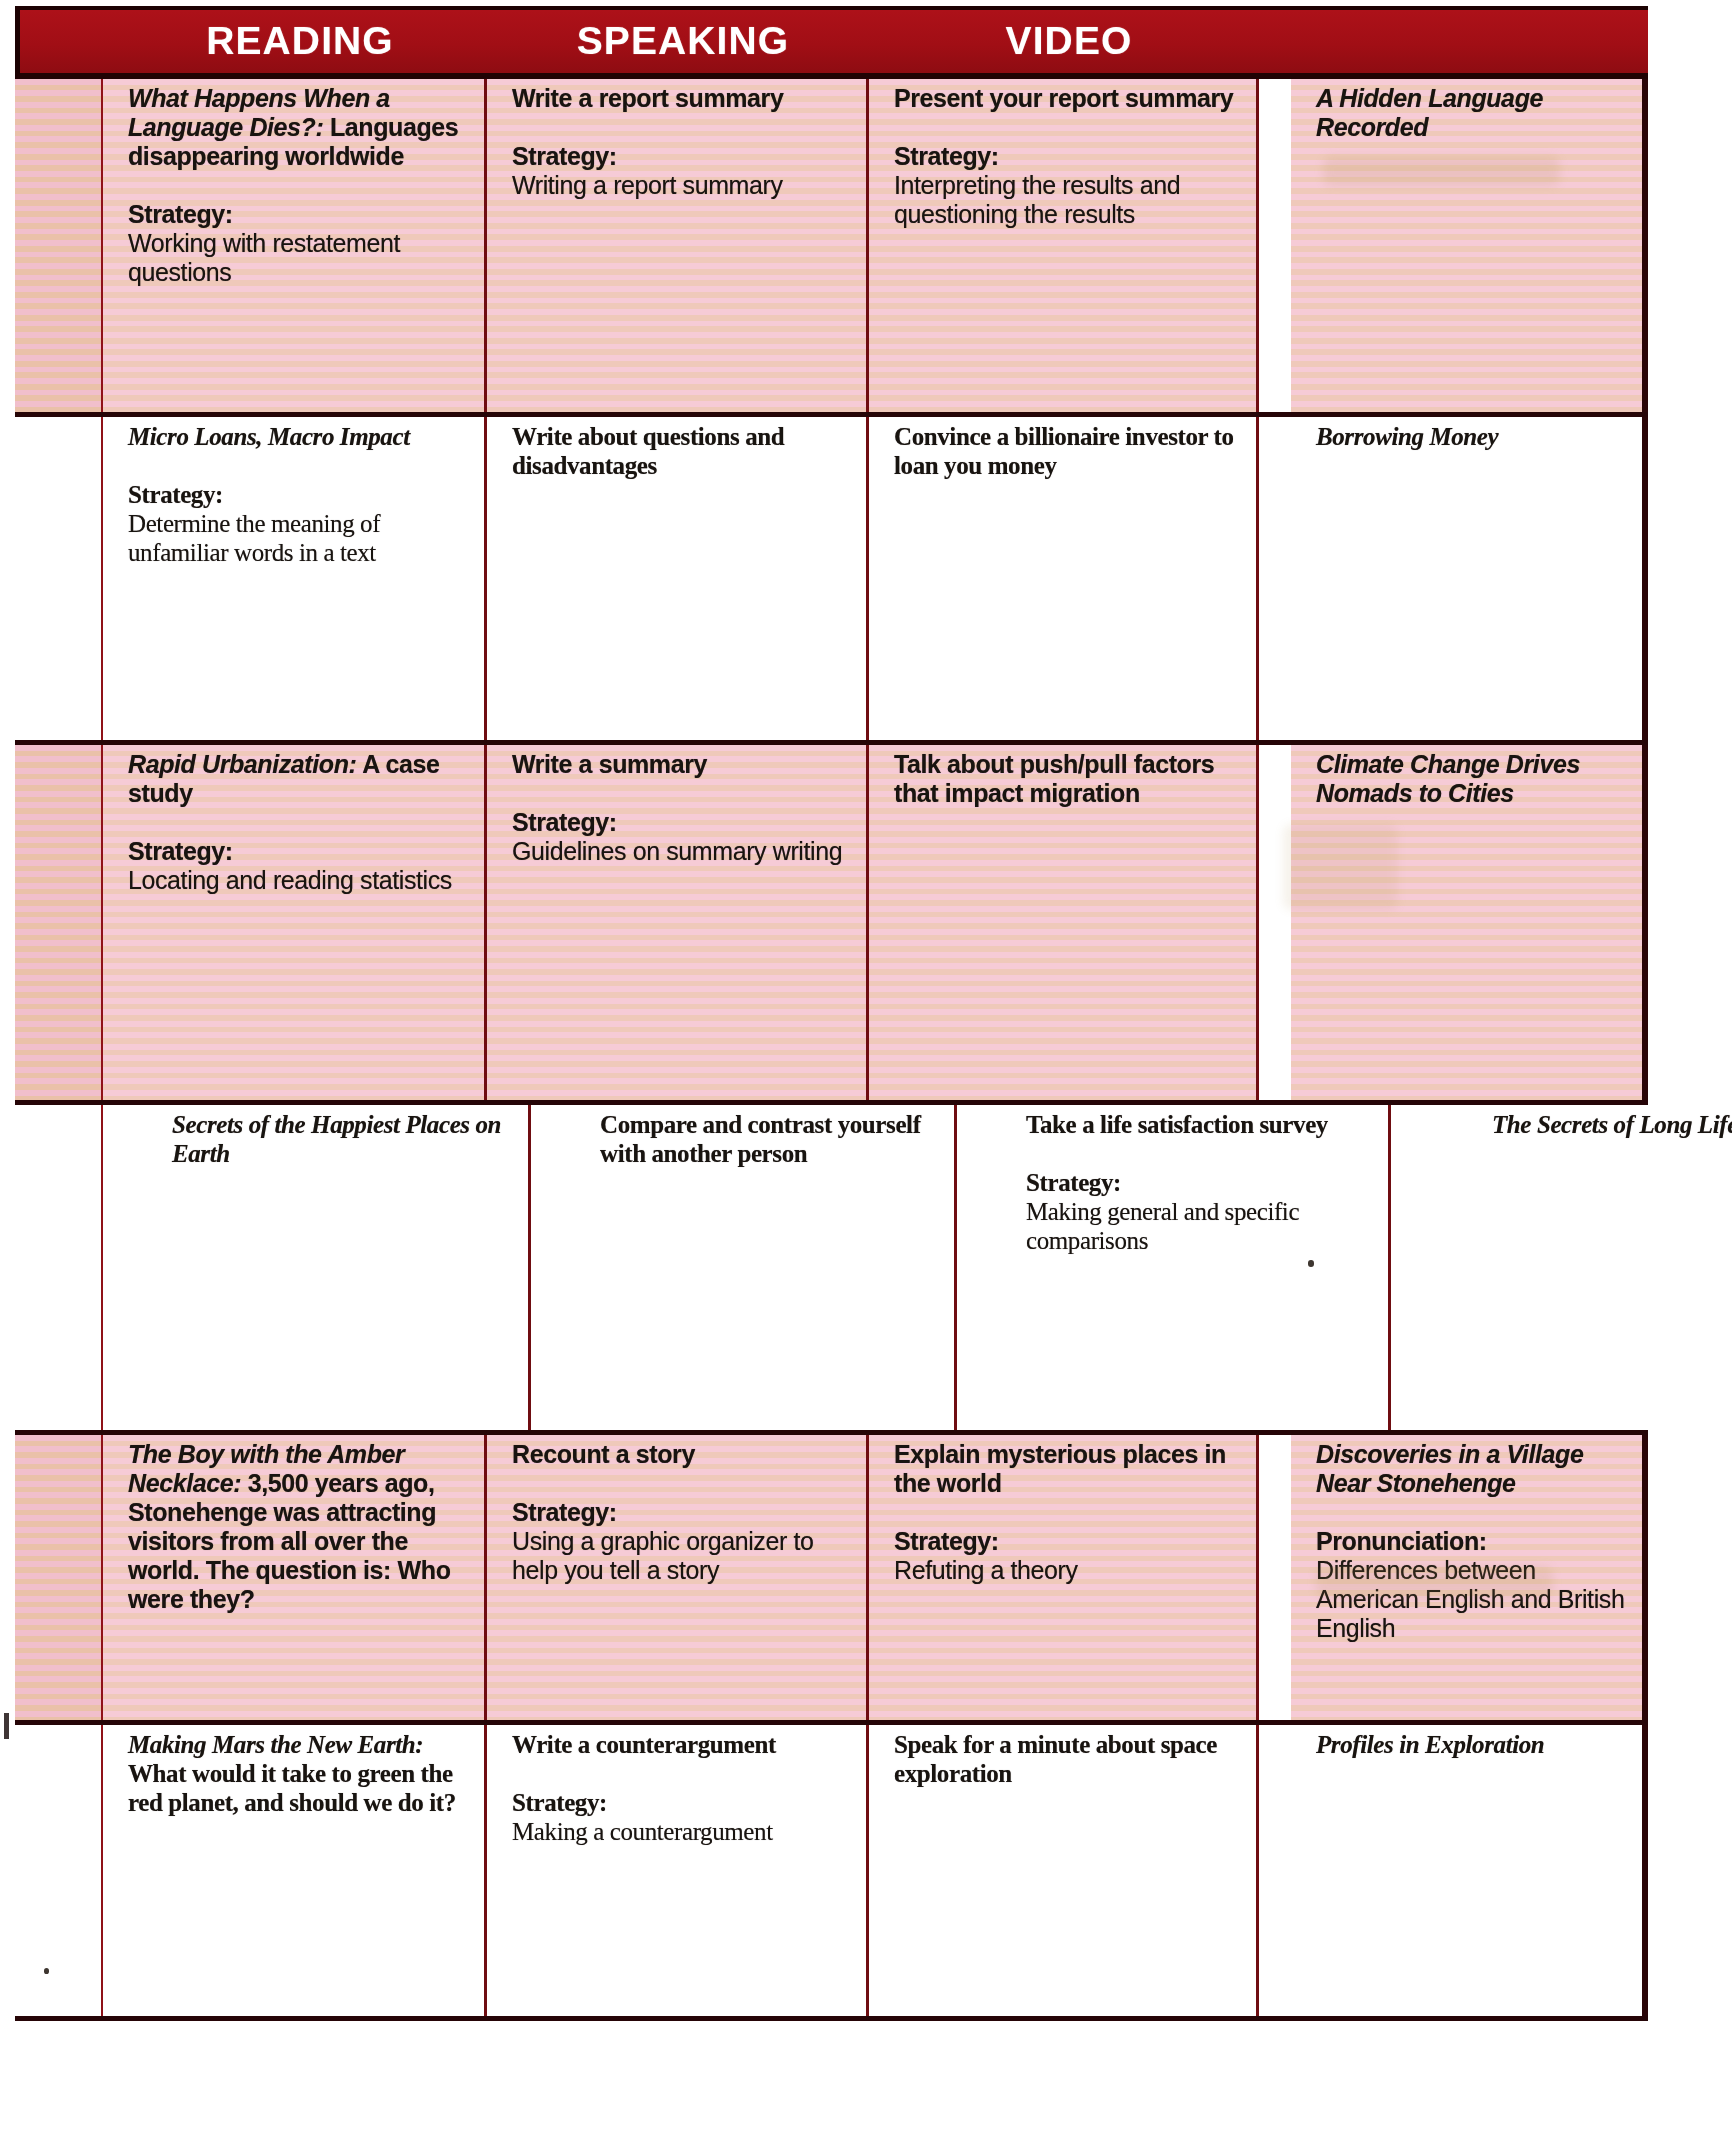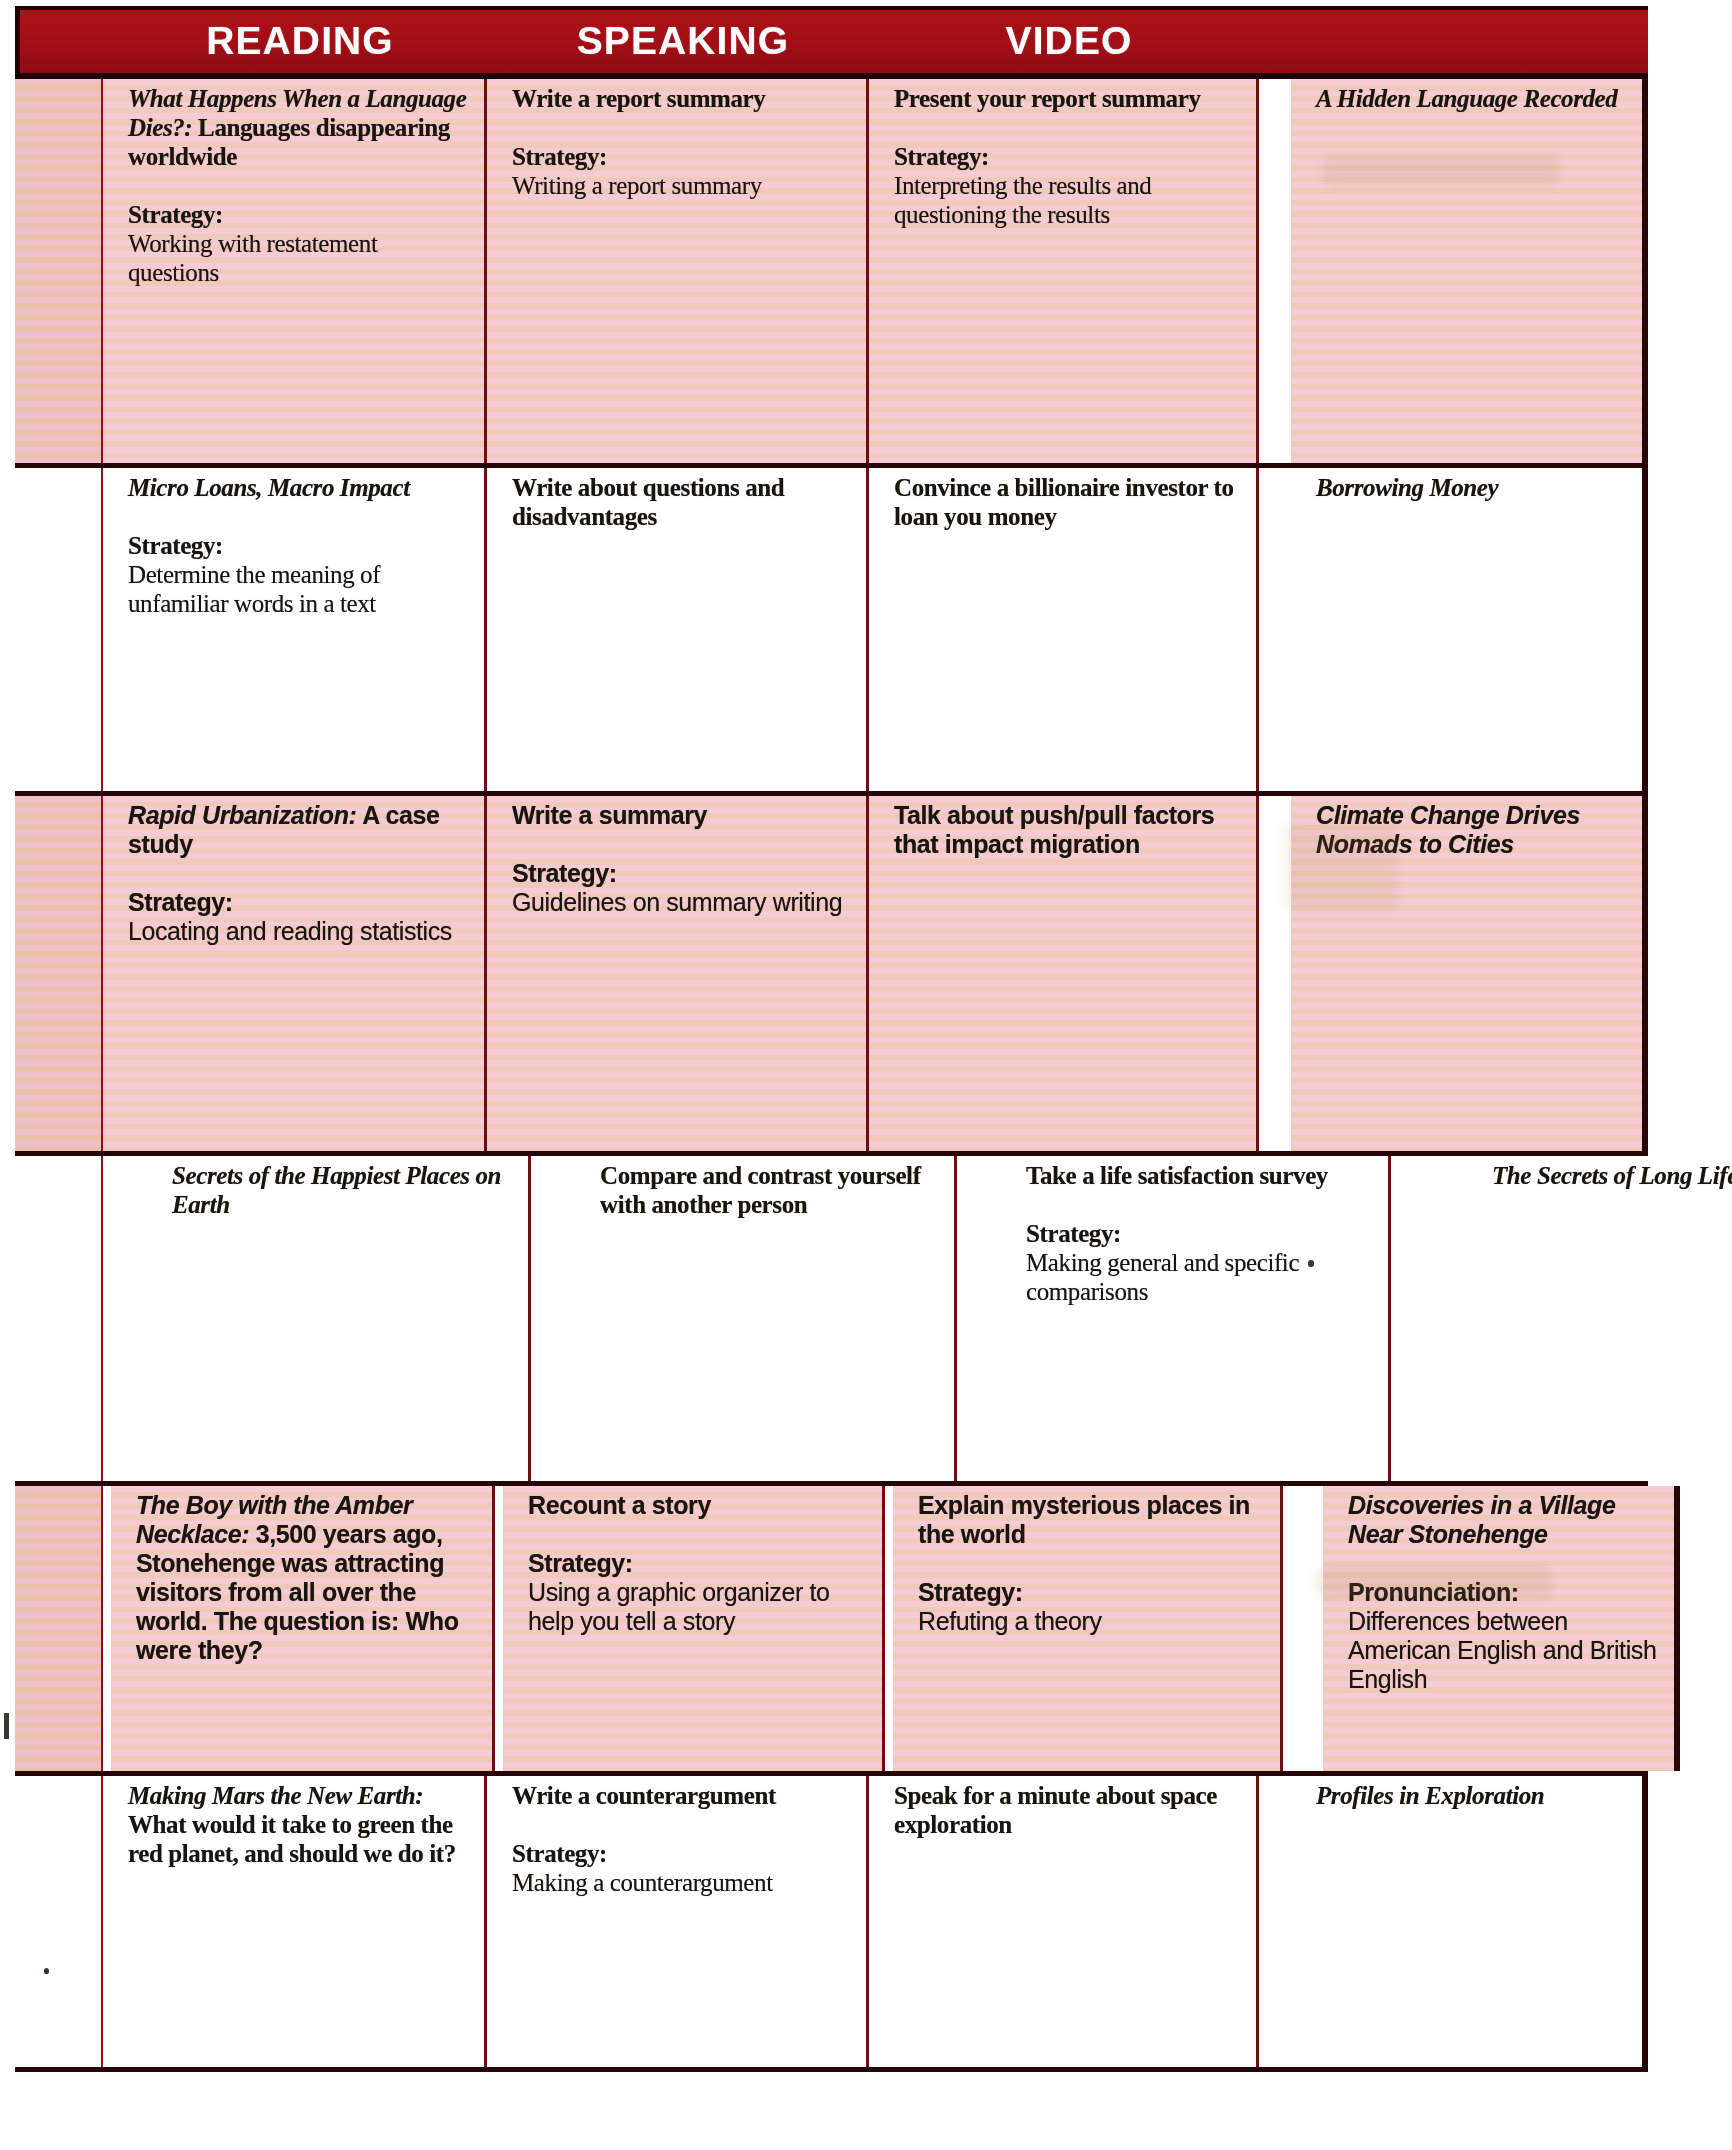--- a/index.html
+++ b/index.html
@@ -20,22 +20,22 @@
     border-top:4.3px solid #1c0203;
     border-bottom:6.5px solid #200304;
     border-left:5.7px solid #1c0203;
   }
   .hcell {
     display:flex; align-items:center; justify-content:center;
     color:#ffffff; font-weight:700; font-size:39px; letter-spacing:1.1px;
     text-shadow:0 0 1.4px rgba(255,240,240,.35);
   }
   .brow { border-bottom:5.7px solid #260507; }
-  .r1 { height:389px;font-family:Liberation Serif, serif; } .r2 { height:328px; } .r3 { height:360px; }
-  .r4 { height:330px;gap:44px; } .r5 { height:290px;gap:8px; } .r6 { height:296px; }
+  .r1 { height:338px; } .r2 { height:328px; } .r3 { height:360px; }
+  .r4 { height:330px;gap:44px; } .r5 { height:290px; } .r6 { height:296px; }
   .cell {
     border-right:3.6px solid #6f0d11;
     padding:5.7px 10px 0 25px;
     font-size:25px; line-height:29px; letter-spacing:-0.4px;
     text-shadow:0 0 0.7px rgba(30,12,12,.5);
     overflow:hidden;
   }
   .cell.strip { border-right:2.9px solid #8f1118; padding:0; }
   .cell:last-child { border-right:6.5px solid #2a0507;margin-left:32px; }
   .plain .cell { background:#ffffff;font-family:Liberation Serif, serif; }

